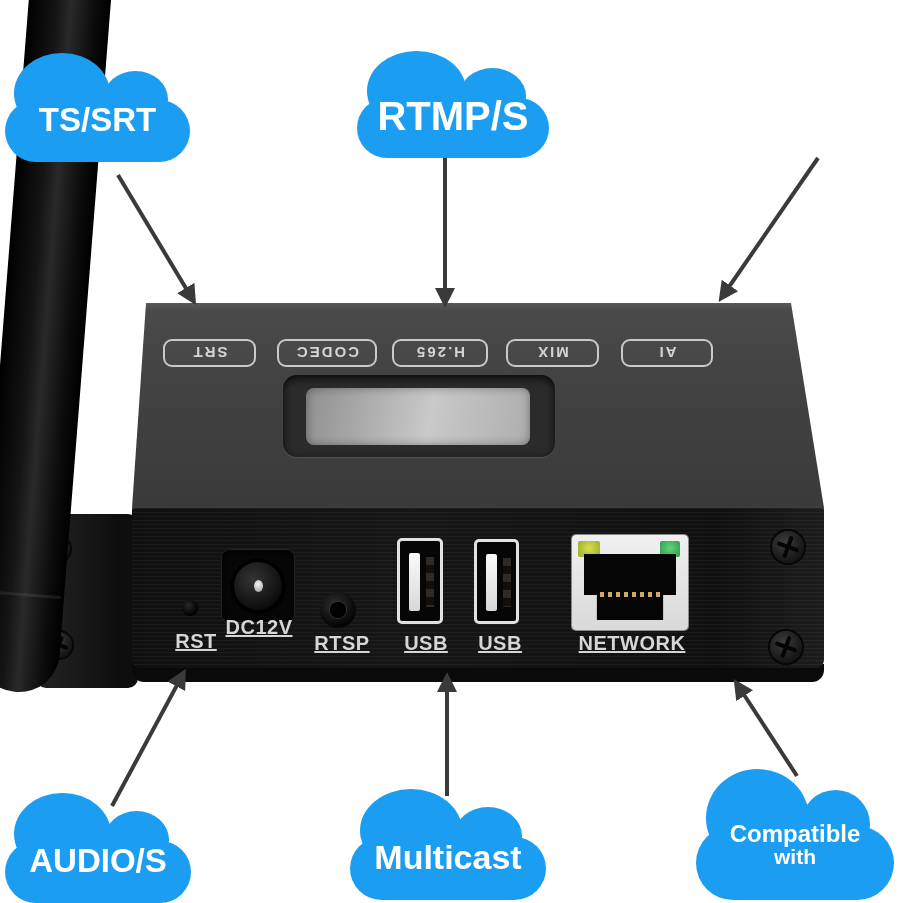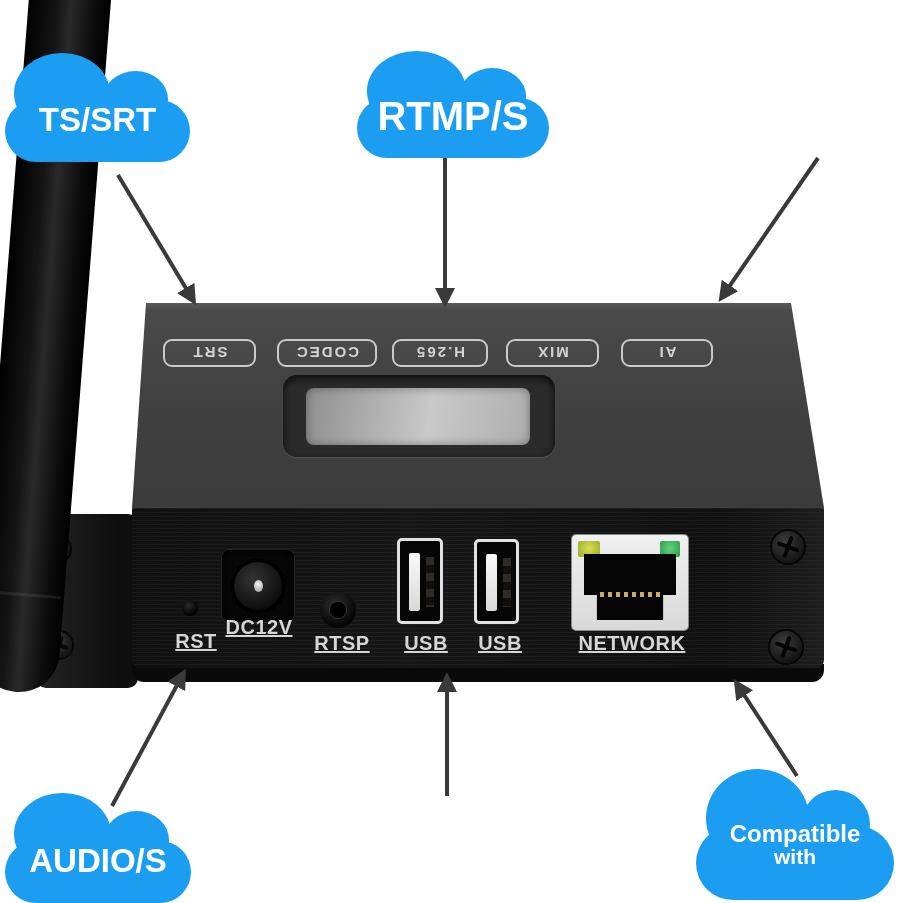--- a/index.html
+++ b/index.html
@@ -180,20 +180,26 @@
   </div>
 
 
   <div class="cloud" style="left:5px;top:792px;width:186px;height:111px;">
     <div class="puff p1"></div>
     <div class="puff p2"></div>
     <div class="base"></div>
     <div class="label" style="font-size:33px;">AUDIO/S</div>
   </div>
 
+  <div class="cloud" style="left:350px;top:788px;width:196px;height:112px;">
+    <div class="puff p1"></div>
+    <div class="puff p2"></div>
+    <div class="base"></div>
+    <div class="label" style="font-size:34px;">Multicast</div>
+  </div>
 
   <div class="cloud" style="left:696px;top:768px;width:198px;height:132px;">
     <div class="puff p1"></div>
     <div class="puff p2"></div>
     <div class="base"></div>
     <div class="label stack">
       <span style="font-size:24px;">Compatible</span>
       <span style="font-size:21px;">with</span>
     </div>
   </div>

